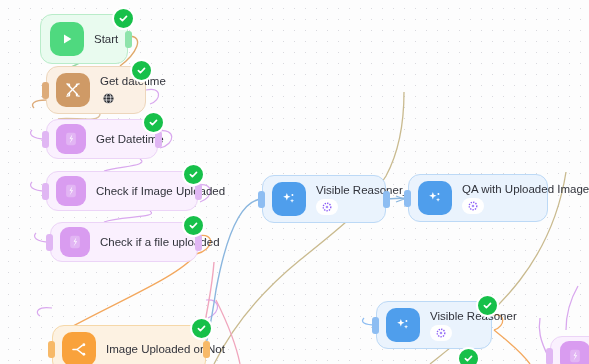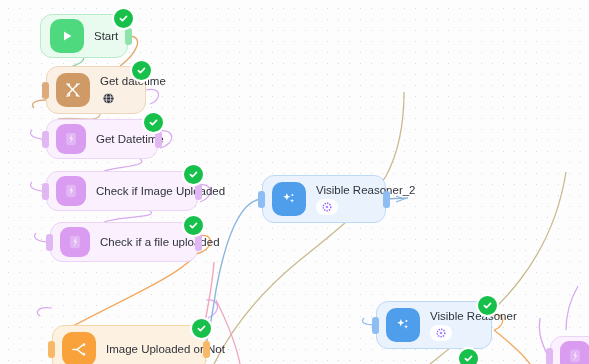--- a/index.html
+++ b/index.html
@@ -114,21 +114,21 @@
     <path d="M494,330 C506,340 520,350 530,364" stroke="#f3a85e" stroke-width="1.3" fill="none"></path>
 
     <path d="M430,364 C460,340 492,316 520,280 C546,246 560,210 566,172" stroke="#bfae7a" stroke-width="1.3" fill="none" opacity="0.85"></path>
 
     <path d="M548,356 C540,340 538,330 540,318" stroke="#d9a8ee" stroke-width="1.3" fill="none"></path>
     <path d="M566,330 C566,316 570,300 578,286" stroke="#d9a8ee" stroke-width="1.3" fill="none"></path>
 
     <path d="M466,364 C466,358 466,356 466,352" stroke="#93d5a5" stroke-width="1.2" fill="none"></path>
   </svg>
 
-  <div class="node n-green" style="left:40px;top:14px;width:88px;height:44px;">
+  <div class="node n-green" style="left:40px;top:14px;width:88px;height:50px;">
     <span class="handle r h-green"></span>
     <span class="icon">
       <svg width="16" height="16" viewBox="0 0 16 16">
           <path d="M5 3.4 L12.4 8 L5 12.6 Z" fill="#ffffff"></path>
         </svg>
     </span>
     <span class="body">
       <span class="title">Start</span>
     </span>
     <span class="status" style="right:-8px;top:-8px;">
@@ -260,20 +260,39 @@
       <span class="title">Visible Reasoner_2</span>
       <span class="subbadge">
         <svg width="12" height="12" viewBox="0 0 14 14">
           <circle cx="7" cy="7" r="4.4" fill="none" stroke="#8b5cf6" stroke-width="1.6" stroke-dasharray="1.6 1.3"></circle>
           <circle cx="7" cy="7" r="1.5" fill="#a78bfa"></circle>
         </svg>
       </span>
     </span>
   </div>
 
+  <div class="node n-blue" style="left:408px;top:174px;width:140px;height:48px;">
+    <span class="handle l h-blue"></span>
+    <span class="icon">
+      <svg width="18" height="18" viewBox="0 0 20 20" fill="#ffffff">
+        <path d="M7.6 3.4 L8.7 6.4 L11.7 7.5 L8.7 8.6 L7.6 11.6 L6.5 8.6 L3.5 7.5 L6.5 6.4 Z"></path>
+        <path d="M13.4 9.6 L14 11.3 L15.7 11.9 L14 12.5 L13.4 14.2 L12.8 12.5 L11.1 11.9 L12.8 11.3 Z"></path>
+        <circle cx="13.8" cy="5.6" r="1.1"></circle>
+      </svg>
+    </span>
+    <span class="body">
+      <span class="title">QA with Uploaded Image</span>
+      <span class="subbadge">
+        <svg width="12" height="12" viewBox="0 0 14 14">
+          <circle cx="7" cy="7" r="4.4" fill="none" stroke="#8b5cf6" stroke-width="1.6" stroke-dasharray="1.6 1.3"></circle>
+          <circle cx="7" cy="7" r="1.5" fill="#a78bfa"></circle>
+        </svg>
+      </span>
+    </span>
+  </div>
 
   <div class="node n-blue" style="left:376px;top:301px;width:116px;height:48px;">
     <span class="handle l h-blue"></span>
     <span class="icon">
       <svg width="18" height="18" viewBox="0 0 20 20" fill="#ffffff">
         <path d="M7.6 3.4 L8.7 6.4 L11.7 7.5 L8.7 8.6 L7.6 11.6 L6.5 8.6 L3.5 7.5 L6.5 6.4 Z"></path>
         <path d="M13.4 9.6 L14 11.3 L15.7 11.9 L14 12.5 L13.4 14.2 L12.8 12.5 L11.1 11.9 L12.8 11.3 Z"></path>
         <circle cx="13.8" cy="5.6" r="1.1"></circle>
       </svg>
     </span>

